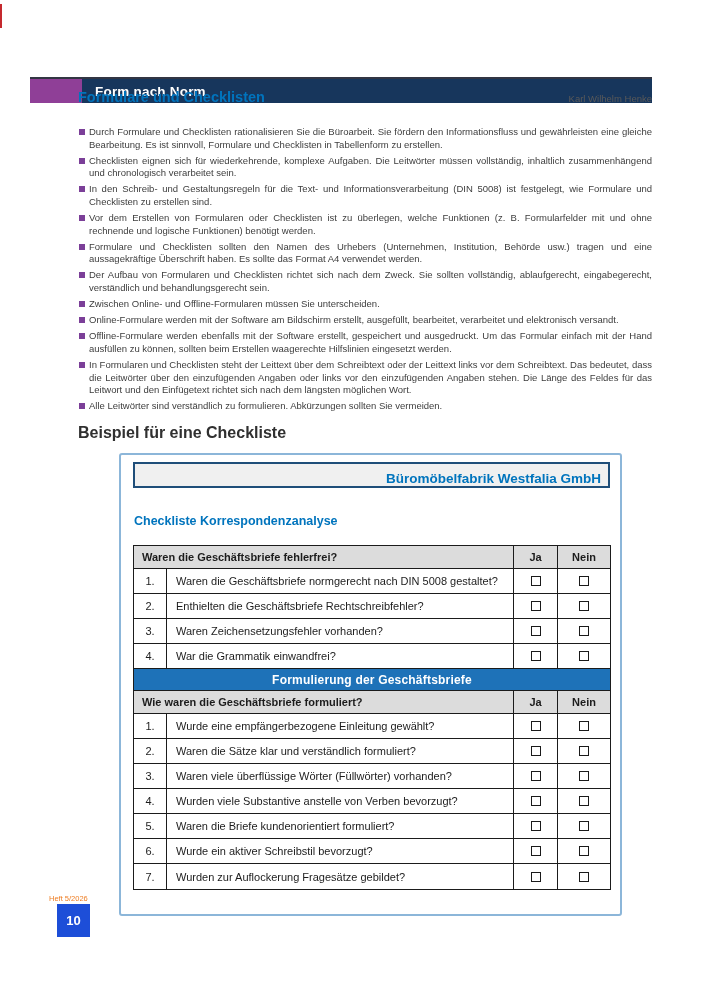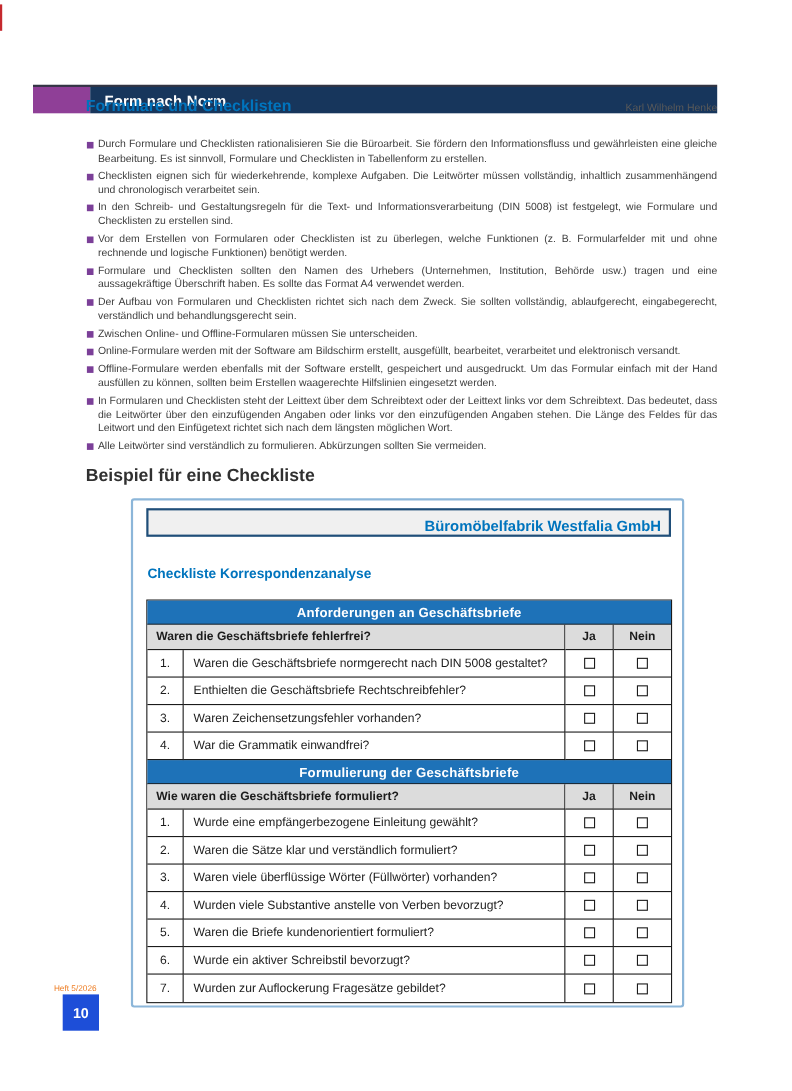--- a/index.html
+++ b/index.html
@@ -128,21 +128,20 @@
   <div class="example-label">Beispiel für eine Checkliste</div>
 
   <div class="checklist-box">
     <div class="company-box">
       <span class="company-name">Büromöbelfabrik Westfalia GmbH</span>
     </div>
     <div class="checklist-title">Checkliste Korrespondenzanalyse</div>
 
     <div class="ctable">
 
-      <div class="section-bar">Anforderungen an Geschäftsbriefe</div>
       <div class="trow sub">
         <div class="cell qspan">Waren die Geschäftsbriefe fehlerfrei?</div>
         <div class="cell hdr">Ja</div>
         <div class="cell hdr">Nein</div>
       </div>
       <div class="trow">
         <div class="cell num">1.</div>
         <div class="cell q">Waren die Geschäftsbriefe normgerecht nach DIN 5008 gestaltet?</div>
         <div class="cell cb">
             <span class="checkbox"></span>

